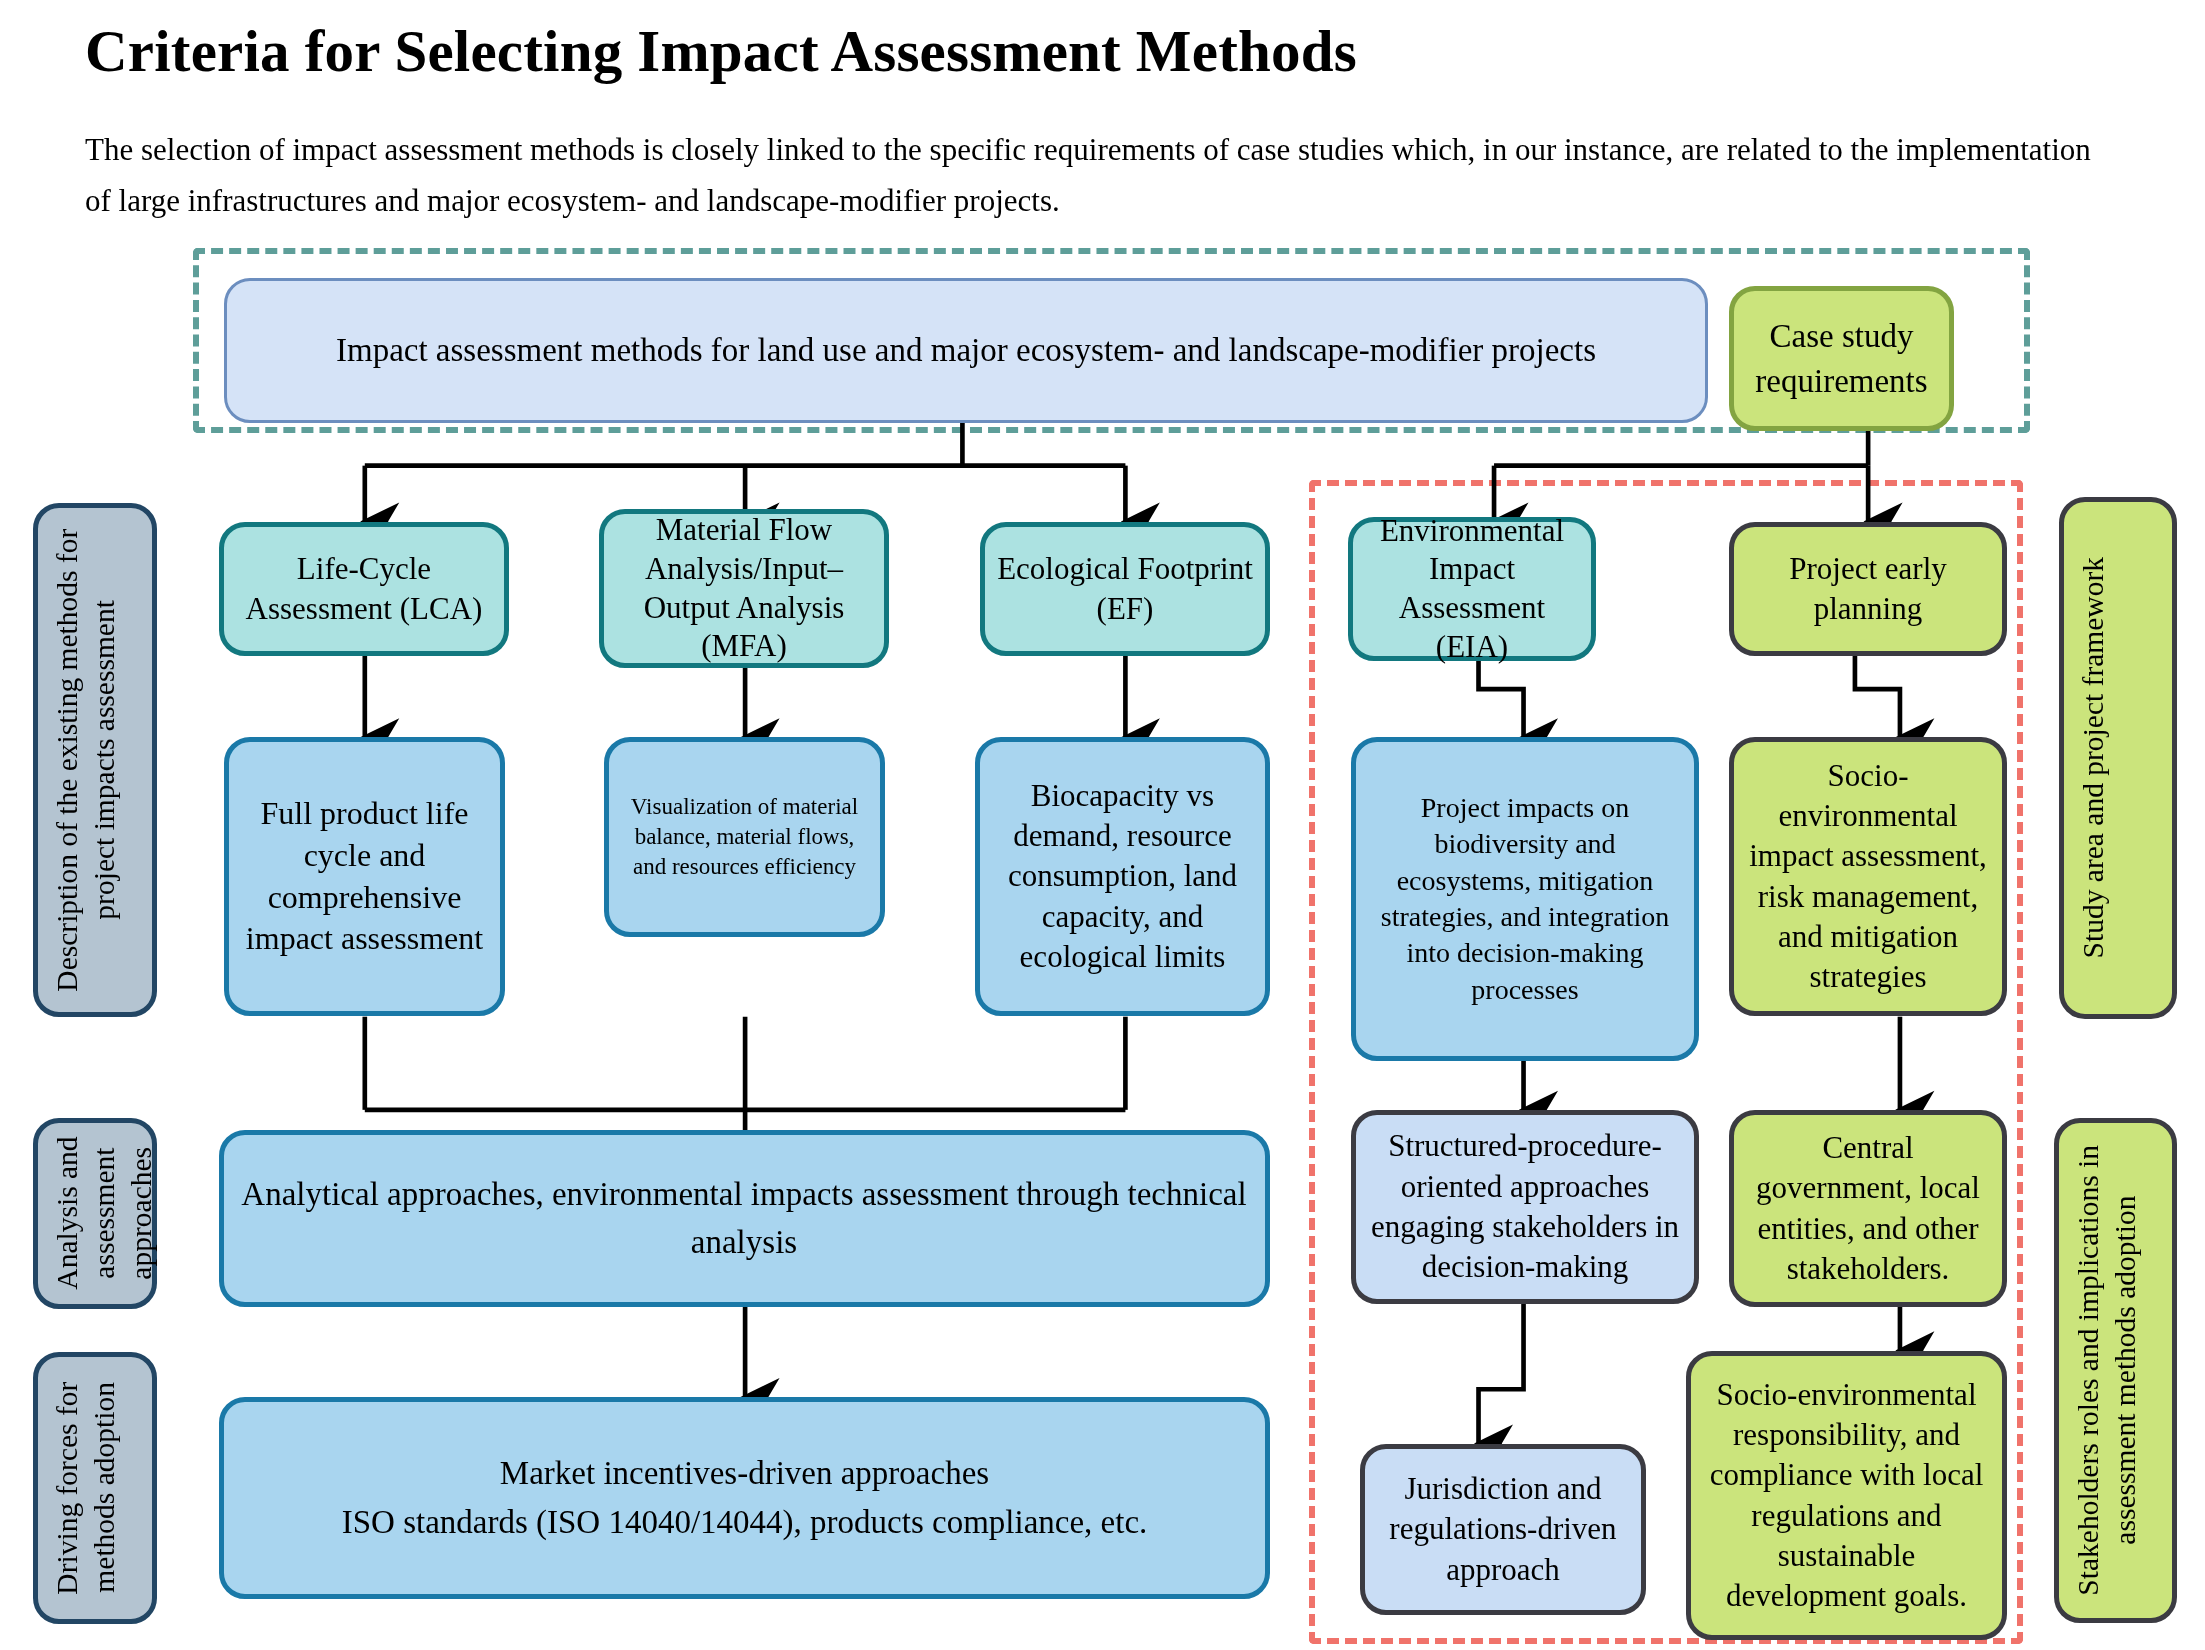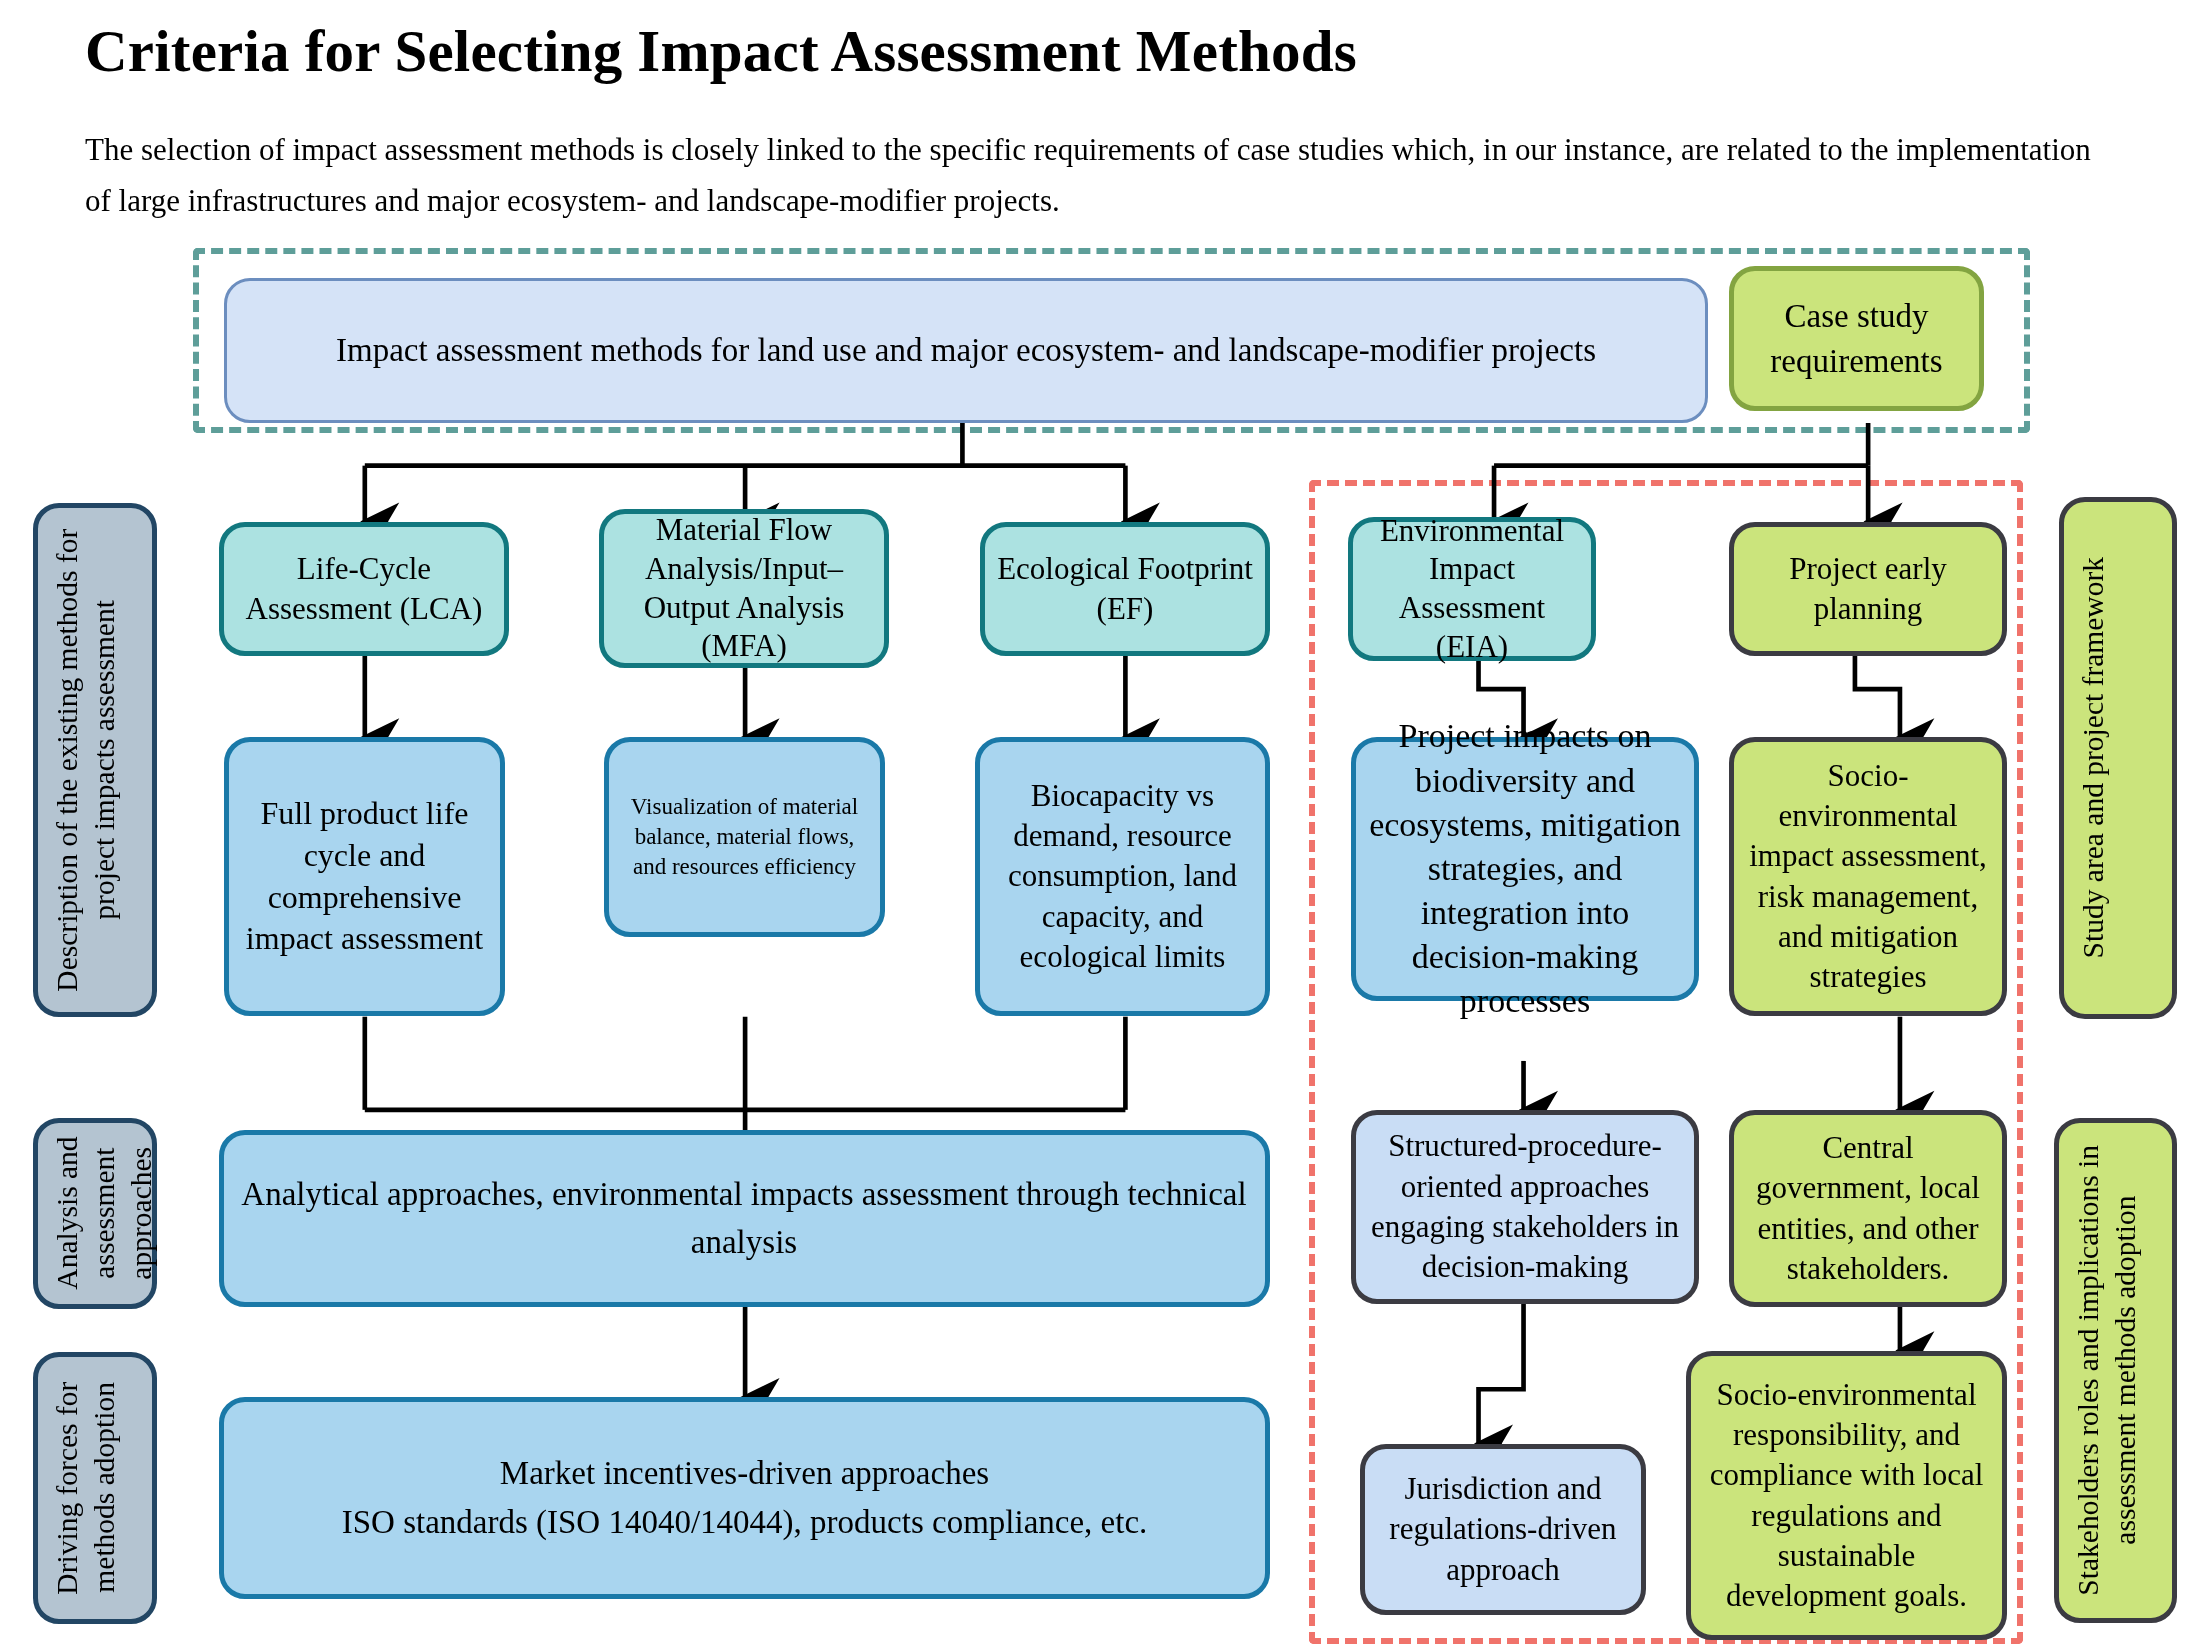--- a/index.html
+++ b/index.html
@@ -102,21 +102,21 @@
       <path d="M1963,1680 L1963,1790 L1905,1790 L1905,1860" marker-end="url(#ah)"></path>
 
       <path d="M2448,1684 L2448,1740" marker-end="url(#ah)"></path>
     </g>
   </svg>
 
   <div class="node pal-lightblue" style="left:224px;top:278px;width:1484px;height:145px;font-size:33px;">
     <span class="tx">Impact assessment methods for land use and major ecosystem- and landscape-modifier projects</span>
   </div>
 
-  <div class="node pal-green" style="left:1729px;top:266px;width:255px;height:145px;font-size:33px;line-height:1.35;">
+  <div class="node pal-green" style="left:1729px;top:286px;width:225px;height:145px;font-size:33px;line-height:1.35;">
     <span class="tx">Case study requirements</span>
   </div>
 
   <div class="node pal-grey vert" style="left:33px;top:503px;width:124px;height:514px;font-size:29.5px;">
     <span class="tx">Description of the existing methods for project impacts assessment</span>
   </div>
   <div class="node pal-grey vert" style="left:33px;top:1118px;width:124px;height:191px;font-size:29.5px;">
     <span class="tx">Analysis and assessment approaches</span>
   </div>
   <div class="node pal-grey vert" style="left:33px;top:1352px;width:124px;height:272px;font-size:29.5px;">
@@ -148,21 +148,21 @@
 
   <div class="node pal-blue" style="left:224px;top:737px;width:281px;height:279px;font-size:32px;line-height:1.3;">
     <span class="tx">Full product life cycle and comprehensive impact assessment</span>
   </div>
   <div class="node pal-blue" style="left:604px;top:737px;width:281px;height:200px;font-size:23px;line-height:1.3;">
     <span class="tx">Visualization of material balance, material flows, and resources efficiency</span>
   </div>
   <div class="node pal-blue" style="left:975px;top:737px;width:295px;height:279px;font-size:31px;line-height:1.3;">
     <span class="tx">Biocapacity vs demand, resource consumption, land capacity, and ecological limits</span>
   </div>
-  <div class="node pal-blue" style="left:1351px;top:737px;width:348px;height:264px;font-size:34px;line-height:1.3;">
+  <div class="node pal-blue" style="left:1351px;top:737px;width:348px;height:324px;font-size:28px;line-height:1.3;">
     <span class="tx">Project impacts on biodiversity and ecosystems, mitigation strategies, and integration into decision-making processes</span>
   </div>
   <div class="node pal-green-dk" style="left:1729px;top:737px;width:278px;height:279px;font-size:31px;line-height:1.3;">
     <span class="tx">Socio-environmental impact assessment, risk management, and mitigation strategies</span>
   </div>
 
   <div class="node pal-blue" style="left:219px;top:1130px;width:1051px;height:177px;font-size:33px;line-height:1.45;padding-left:10px;">
     <span class="tx">Analytical approaches, environmental impacts assessment through technical analysis</span>
   </div>
   <div class="node pal-blue-dk" style="left:1351px;top:1110px;width:348px;height:194px;font-size:31px;line-height:1.3;">

